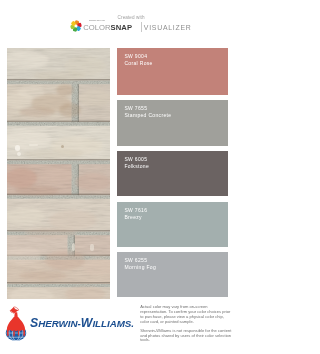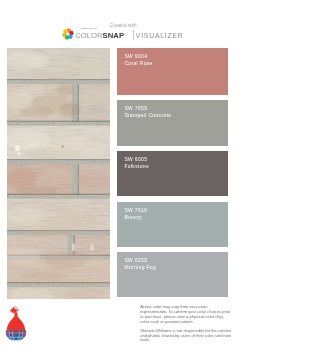--- a/index.html
+++ b/index.html
@@ -1,21 +1,21 @@
 <!DOCTYPE html>
 <html><head>
 <meta charset="utf-8">
 <title>ColorSnap Visualizer</title>
 <style>
   html,body{margin:0;padding:0;background:#ffffff;}
   body{width:236px;height:354px;overflow:hidden;font-family:"Liberation Sans",sans-serif;-webkit-font-smoothing:antialiased;}
   .page{position:relative;width:236px;height:354px;background:#fff;}
 
   
-  .header{position:absolute;left:4px;top:0;width:236px;height:40px;margin-top:8px;}
+  .header{position:absolute;left:12px;top:0;width:236px;height:40px;}
   .created-with{position:absolute;left:105.6px;top:16.2px;font-size:4.6px;line-height:4.6px;color:#9e9e9e;letter-spacing:.1px;white-space:nowrap;}
   .logo-row{position:absolute;left:57px;top:19px;}
   .pinwheel{position:absolute;left:-0.4px;top:0px;width:14px;height:14px;display:block;}
   .pinwheel svg{display:block;}
   .sw-tiny{position:absolute;left:19.5px;top:1.3px;font-size:1.9px;line-height:1.9px;color:#8d8d8d;letter-spacing:.08px;font-weight:700;white-space:nowrap;transform:scaleX(.78);transform-origin:left top;}
   .colorsnap{position:absolute;left:14.2px;top:5.1px;font-size:7.65px;line-height:7.65px;letter-spacing:0.05px;white-space:nowrap;}
   .colorsnap .c1{color:#9a9a9a;font-weight:400;}
   .colorsnap .c2{color:#3b3b3b;font-weight:700;}
   .divider{position:absolute;left:129.3px;top:22.3px;width:0.6px;height:9.6px;background:#c9c9c9;}
   .visualizer{position:absolute;left:131.8px;top:24.8px;font-size:6.9px;line-height:6.9px;letter-spacing:.75px;color:#8e8e8e;white-space:nowrap;}
@@ -219,19 +219,20 @@
           <path d="M20.4 47.2 q -0.5 6.4 0.1 10.0 q 1.2 1 1.6 -1 q 0.3 -4.2 -0.2 -9.2 z" fill="#e8352b"></path>
           <path d="M 14.8 22.6 L 20.2 22.6 L 19.2 12.2 L 15.8 12.2 Z" fill="#e8352b"></path>
         </g>
         <g transform="translate(14.6,8.4) rotate(42)">
           <path d="M -4.6 -4.6 L 4.6 -4.6 L 4.1 4.2 L -4.1 4.2 Z" fill="#e8352b"></path>
           <ellipse cx="0" cy="-4.6" rx="4.6" ry="1.7" fill="#ffffff" stroke="#d5271e" stroke-width="0.75"></ellipse>
           <path d="M -4.1 4.2 Q 0 5.6 4.1 4.2 L 4.1 4.9 Q 0 6.3 -4.1 4.9 Z" fill="#c9231b"></path>
         </g>
       </svg>
     </span>
+    <div class="sw-word"><span class="big">S</span><span>HERWIN-</span><span class="big">W</span><span>ILLIAMS.</span></div>
     <div class="legal">
       <p>Actual color may vary from on-screen representation. To confirm your color choices prior to purchase, please view a physical color chip, color card, or painted sample.</p>
       <p>Sherwin-Williams is not responsible for the content and photos shared by users of their color selection tools.</p>
     </div>
   </div>
 
 </div>
 
 </body></html>

